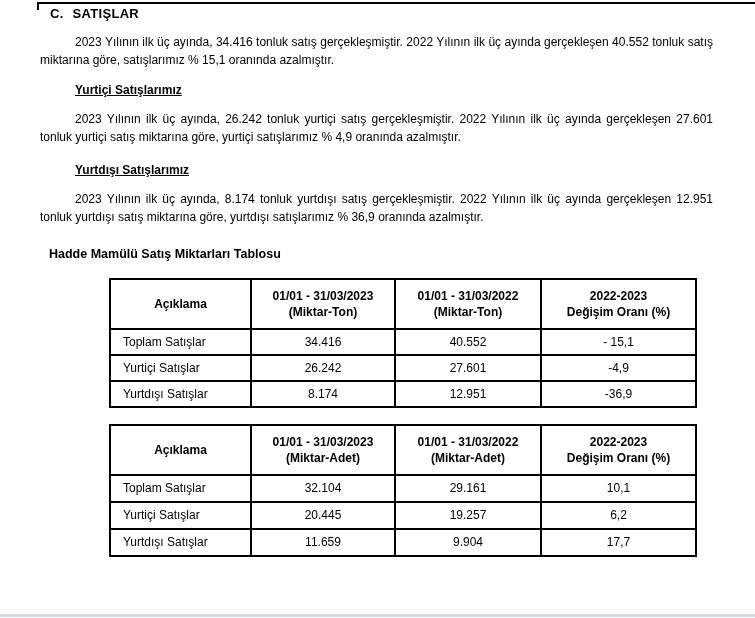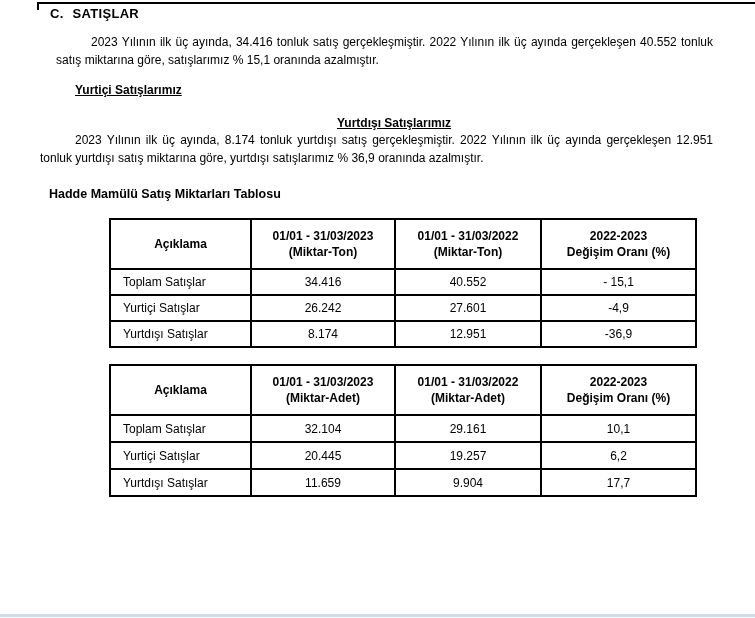--- a/index.html
+++ b/index.html
@@ -7,23 +7,23 @@
     width:755px;height:618px;position:relative;background:#ffffff;
     font-family:"Liberation Sans","DejaVu Sans",sans-serif;color:#000;
     overflow:hidden;
   }
   .top-line{position:absolute;left:37px;right:0;top:2px;height:2px;background:#000;}
   .top-line-tick{position:absolute;left:37px;top:2px;width:2px;height:8px;background:#000;}
   .bottom-strip{position:absolute;left:0;right:0;bottom:1px;height:3px;}
   .content{position:absolute;left:40px;right:42px;top:6px;}
   .doc-heading{display:flex;gap:9px;margin-left:10px;font-size:13px;font-weight:bold;letter-spacing:.3px;line-height:15px;}
   .para{margin:0;font-size:12px;line-height:17.6px;text-align:justify;text-indent:35px;}
-  .p-intro{margin-top:13px;margin-left:16px;}
-  .sub-heading{margin:0;margin-top:13px;margin-left:35px;font-size:12px;font-weight:bold;text-decoration:underline;line-height:17px;}
-  .sub-heading.second{margin-top:16px;text-align:center;}
+  .p-intro{margin-top:13px;}
+  .sub-heading{margin:12px;margin-top:13px;margin-left:35px;font-size:12px;font-weight:bold;text-decoration:underline;line-height:17px;}
+  .sub-heading.second{margin-top:16px;}
   .table-title{margin:9px;text-align:left;font-size:12.5px;font-weight:bold;line-height:16px;}
   .title-1{margin-top:19px;}
   .title-2{margin-top:23px;}
   .data-table{border-collapse:collapse;margin-left:69px;margin-top:16px;table-layout:fixed;}
   .data-table th,.data-table td{border:2px solid #000;font-size:12px;overflow:hidden;}
   .data-table th{font-weight:bold;text-align:center;height:44px;line-height:16px;padding:2px 2px;}
   .data-table td{height:24px;padding:0 13px;text-align:center;}
   .t2 td{height:25px;}
   .data-table td.label-cell{text-align:left;padding-left:12px;}
   .col-0{width:141px;} .col-1{width:144px;} .col-2{width:146px;} .col-3{width:155px;}
@@ -37,20 +37,21 @@
 <div class="content">
 
   <div class="doc-heading">
     <span>C.</span>
     <span>SATIŞLAR</span>
   </div>
 
   <p class="para p-intro">2023 Yılının ilk üç ayında, 34.416 tonluk satış gerçekleşmiştir. 2022 Yılının ilk üç ayında gerçekleşen 40.552 tonluk satış miktarına göre, satışlarımız % 15,1 oranında azalmıştır.</p>
 
   <p class="sub-heading">Yurtiçi Satışlarımız</p>
+  <p class="para">2023 Yılının ilk üç ayında, 26.242 tonluk yurtiçi satış gerçekleşmiştir. 2022 Yılının ilk üç ayında gerçekleşen 27.601 tonluk yurtiçi satış miktarına göre, yurtiçi satışlarımız % 4,9 oranında azalmıştır.</p>
 
   <p class="sub-heading second">Yurtdışı Satışlarımız</p>
   <p class="para">2023 Yılının ilk üç ayında, 8.174 tonluk yurtdışı satış gerçekleşmiştir. 2022 Yılının ilk üç ayında gerçekleşen 12.951 tonluk yurtdışı satış miktarına göre, yurtdışı satışlarımız % 36,9 oranında azalmıştır.</p>
 
   <p class="table-title title-1">Hadde Mamülü Satış Miktarları Tablosu</p>
 
   <table class="data-table t1">
     <colgroup>
       <col class="col-0">
         <col class="col-1">

